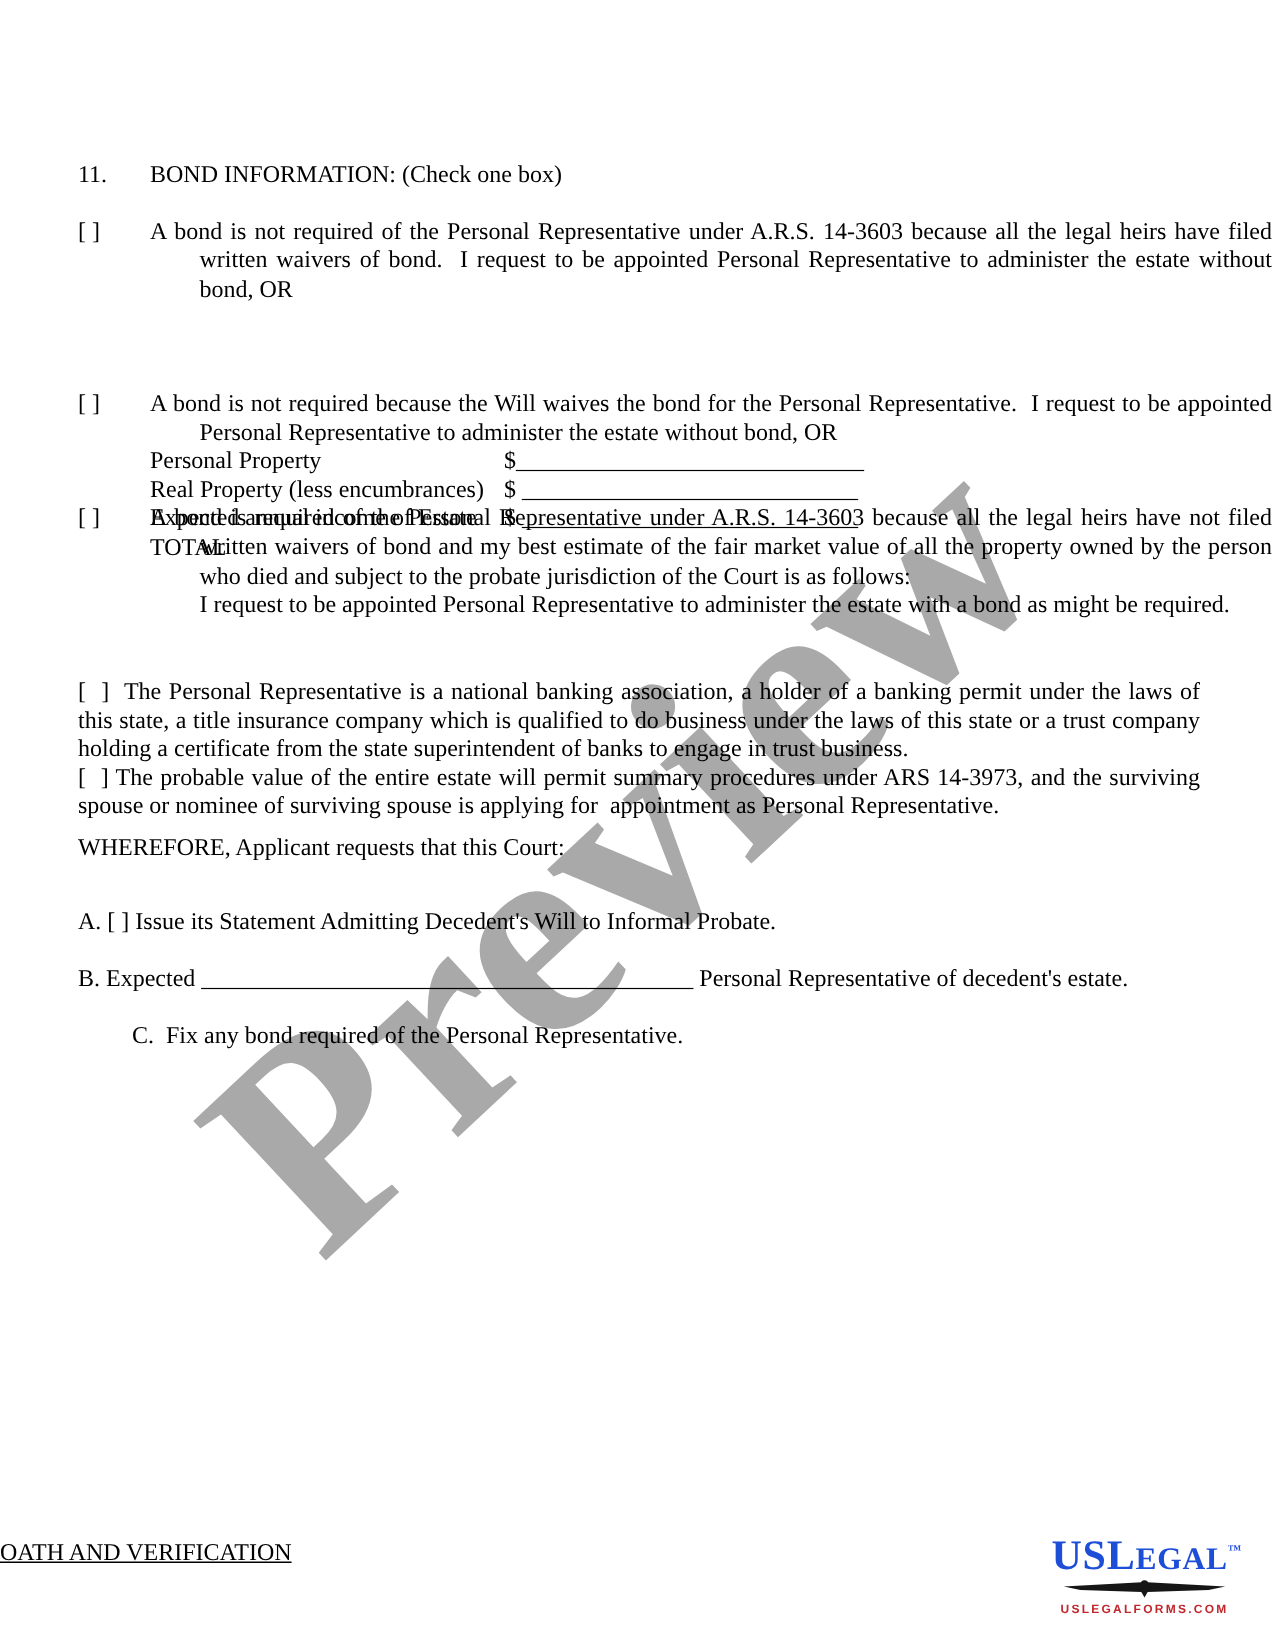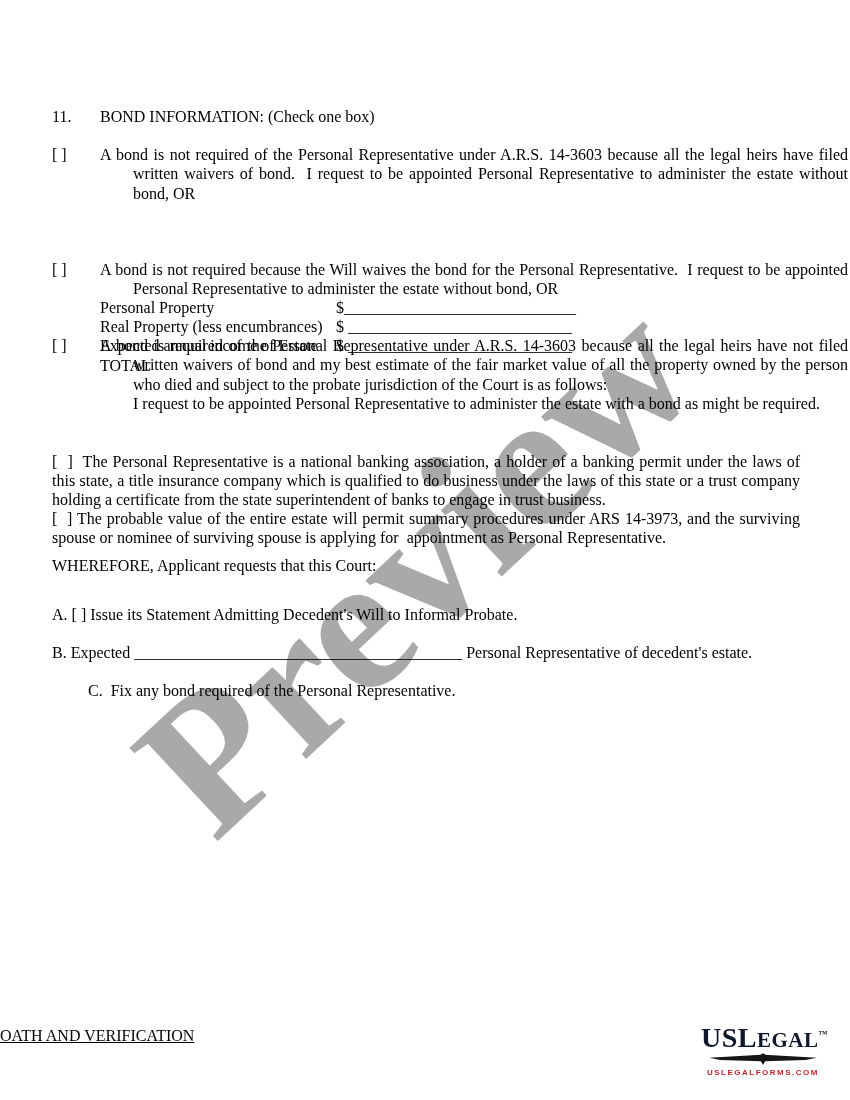--- a/index.html
+++ b/index.html
@@ -45,21 +45,21 @@
       position: absolute; left: 0; top: 1026px; width: 812px;
       text-align: left; font-size: 16px; line-height: 19.2px; z-index: 1;
     }
     .oath span { text-decoration: underline; }
 
     .logo {
       position: absolute; left: 701px; top: 1024px; width: 124px;
       text-align: center; line-height: 1; z-index: 1;
     }
     .brand {
-      font-weight: bold; color: #0f172a; letter-spacing: 0.5px;
+      font-weight: bold; color: #1d4ed8; letter-spacing: 0.5px;
       white-space: nowrap; line-height: 1;
     }
     .brand .lg { font-size: 28px; }
     .brand .sm { font-size: 21px; }
     .brand .tm { font-size: 9px; vertical-align: 10px; letter-spacing: 0; }
     .eagle { display: block; margin: 1px auto 0 auto; }
     .site {
       font-family: "Liberation Sans", sans-serif;
       font-weight: bold; font-size: 8px; letter-spacing: 1.5px;
       color: #c1272d; margin-top: 3px; white-space: nowrap;

